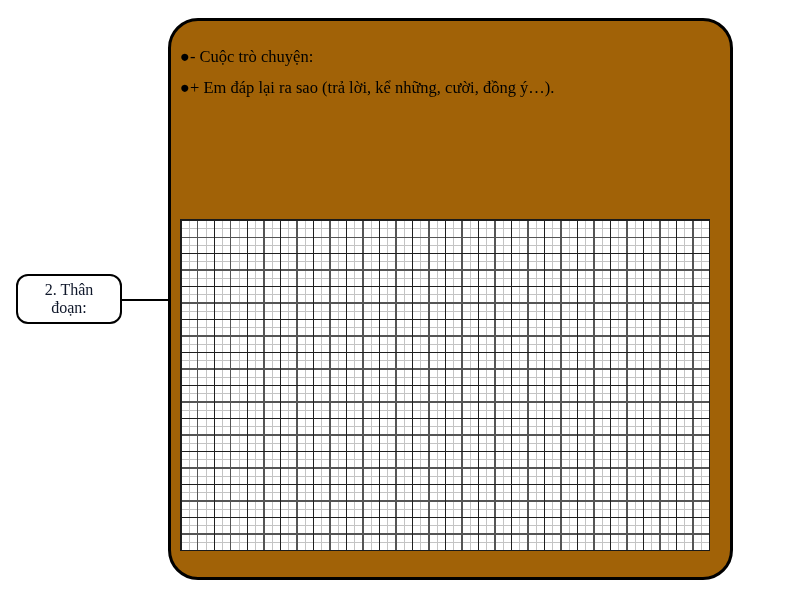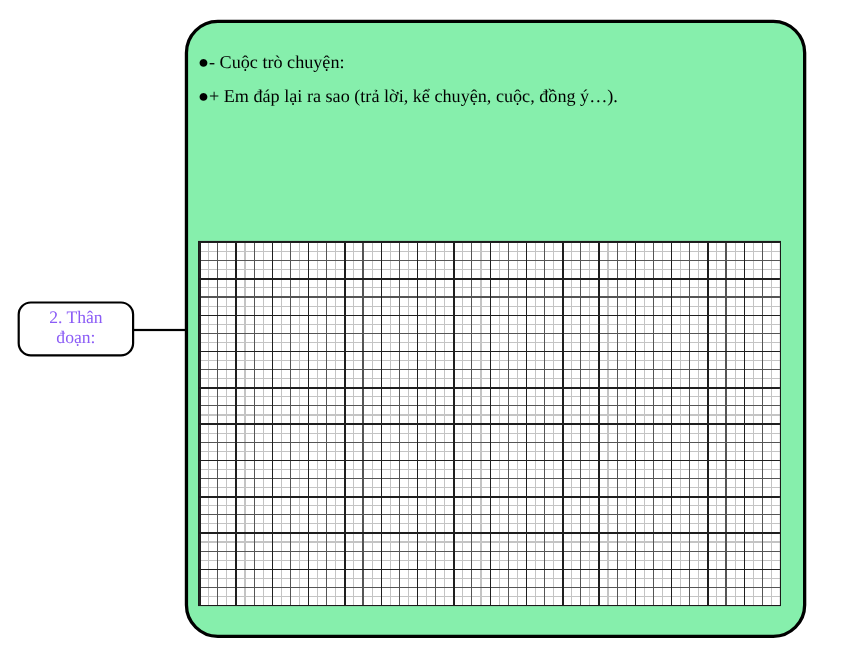--- a/index.html
+++ b/index.html
@@ -40,35 +40,35 @@
     background: #ffffff;
     display: flex;
     align-items: center;
     justify-content: center;
     box-sizing: border-box;
   }
 
   .label-box-text {
     font-size: 16px;
     line-height: 1.12;
-    color: #8b5cf6;
+    color: #0f172a;
     text-align: center;
     white-space: pre-line;
   }
 
   
   .panel {
     position: absolute;
     left: 168px;
     top: 18px;
     width: 565px;
     height: 562px;
     border: 3px solid #000000;
     border-radius: 30px;
-    background: #86efac;
+    background: #a16207;
     box-sizing: border-box;
   }
 
   
   .bullets {
     position: absolute;
     left: 9px;
     top: 26px;
     width: 536px;
   }
@@ -136,21 +136,21 @@
 
   <div class="label-box">
     <div class="label-box-text">2. Thân
 đoạn:</div>
   </div>
 
   <div class="panel">
 
     <div class="bullets">
       <p class="bullet-line">●- Cuộc trò chuyện:</p>
-      <p class="bullet-line">●+ Em đáp lại ra sao (trả lời, kể chuyện, cuộc, đồng ý…).</p>
+      <p class="bullet-line">●+ Em đáp lại ra sao (trả lời, kể những, cười, đồng ý…).</p>
     </div>
 
     <div class="grid-wrap">
       <div class="grid-dash-overlay"></div>
     </div>
 
   </div>
 
 </div>
 

